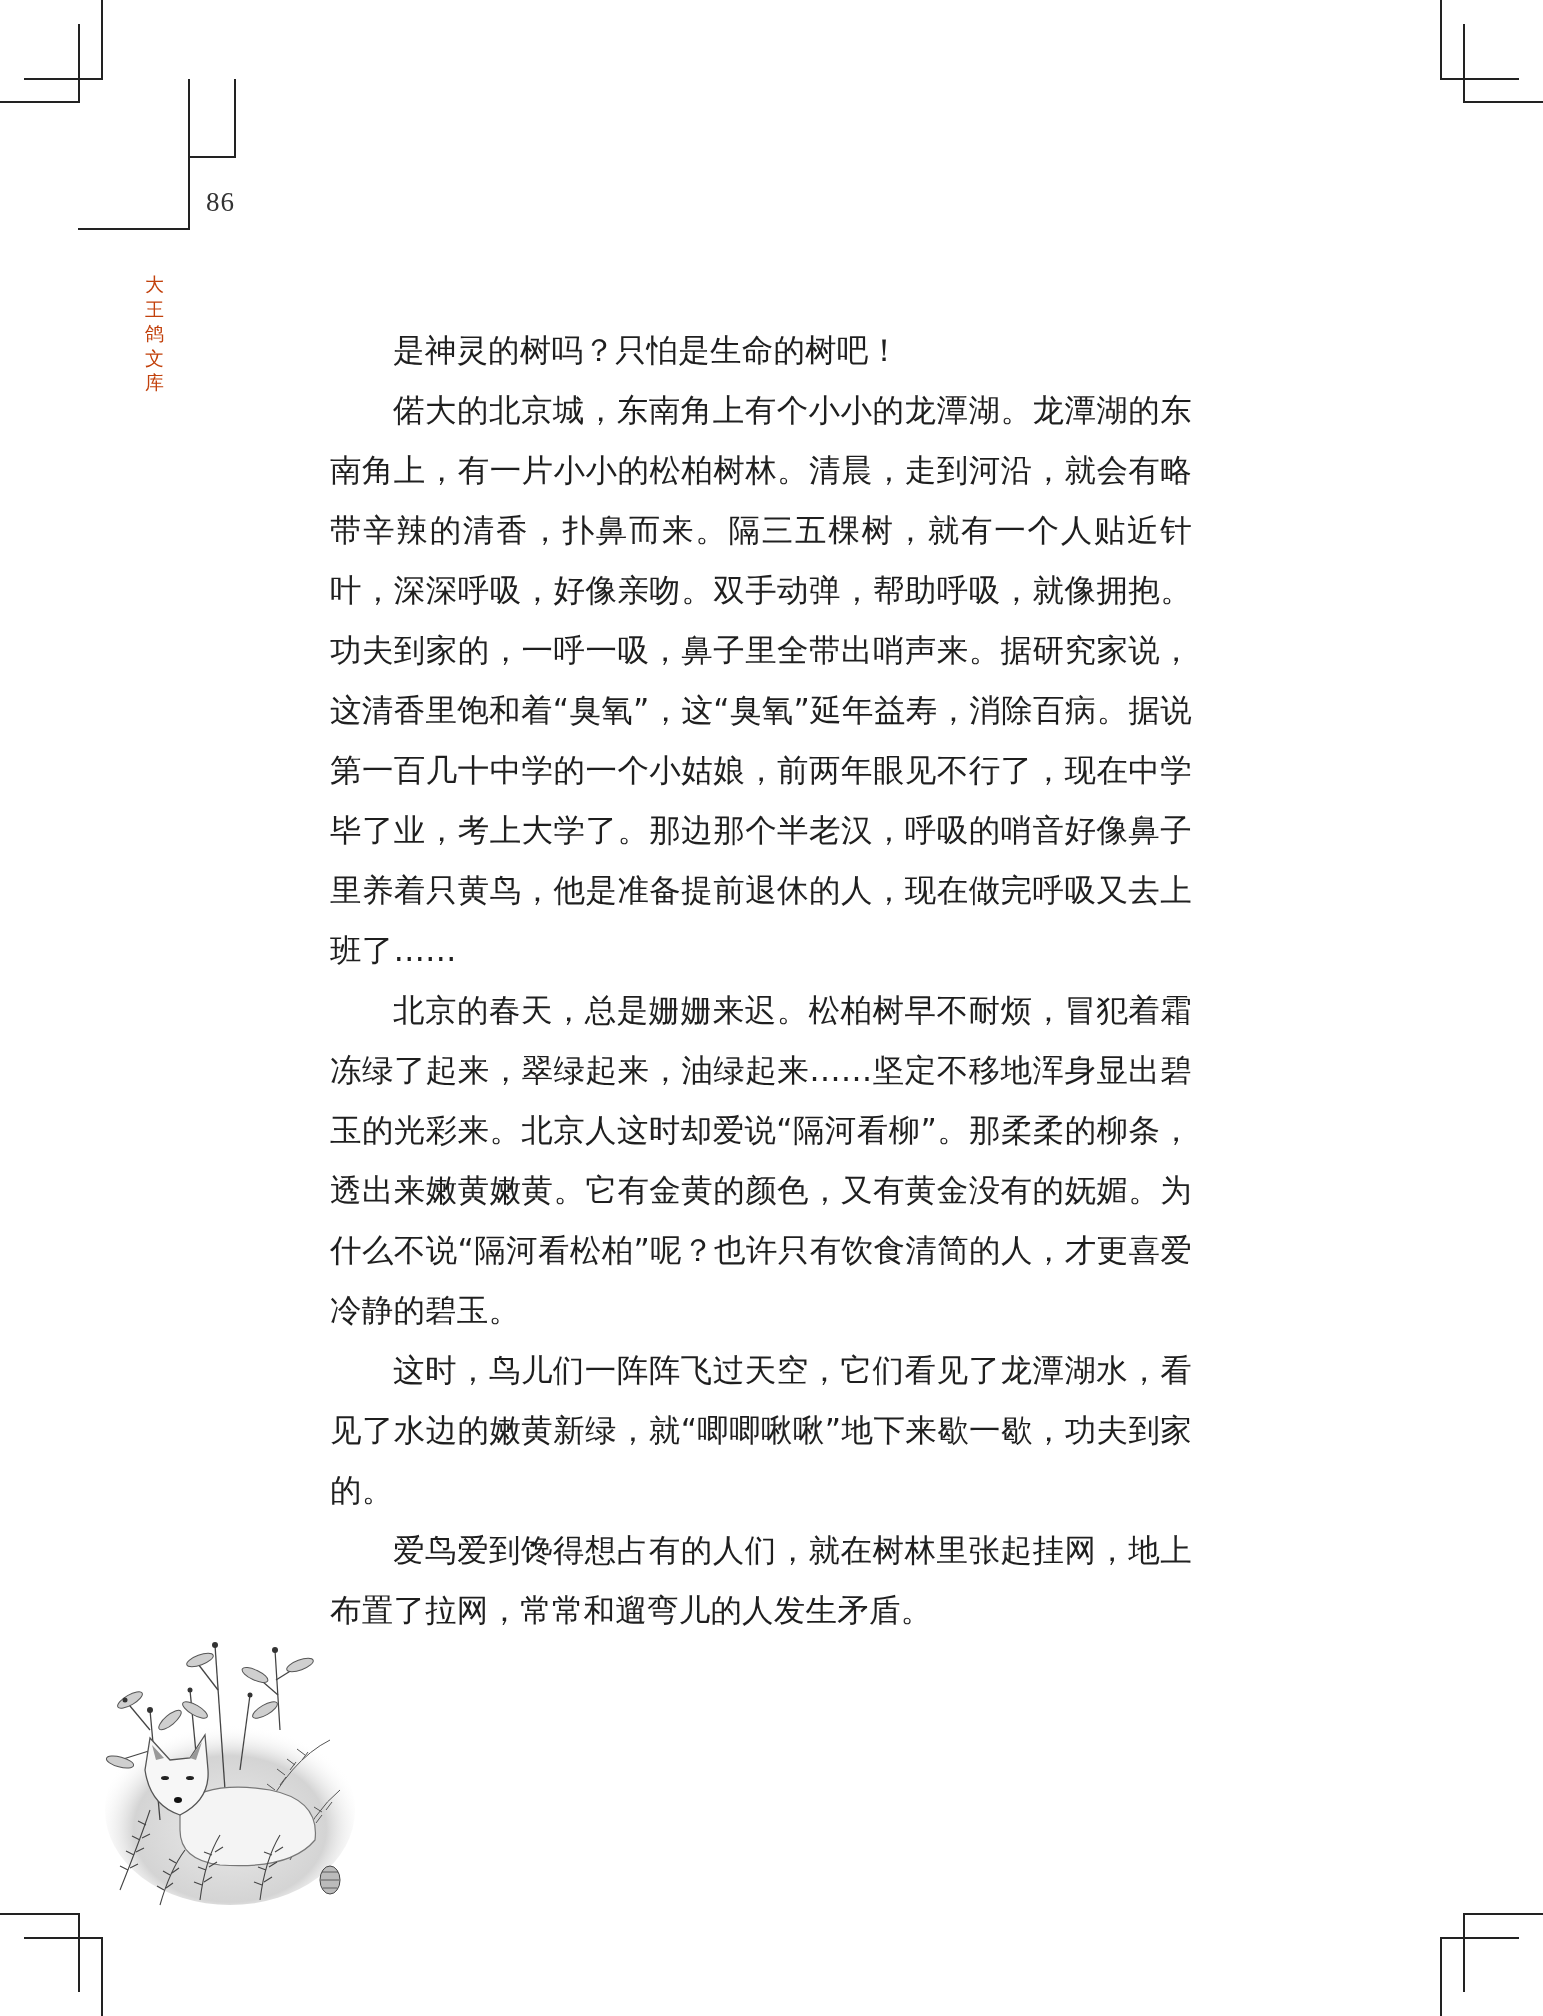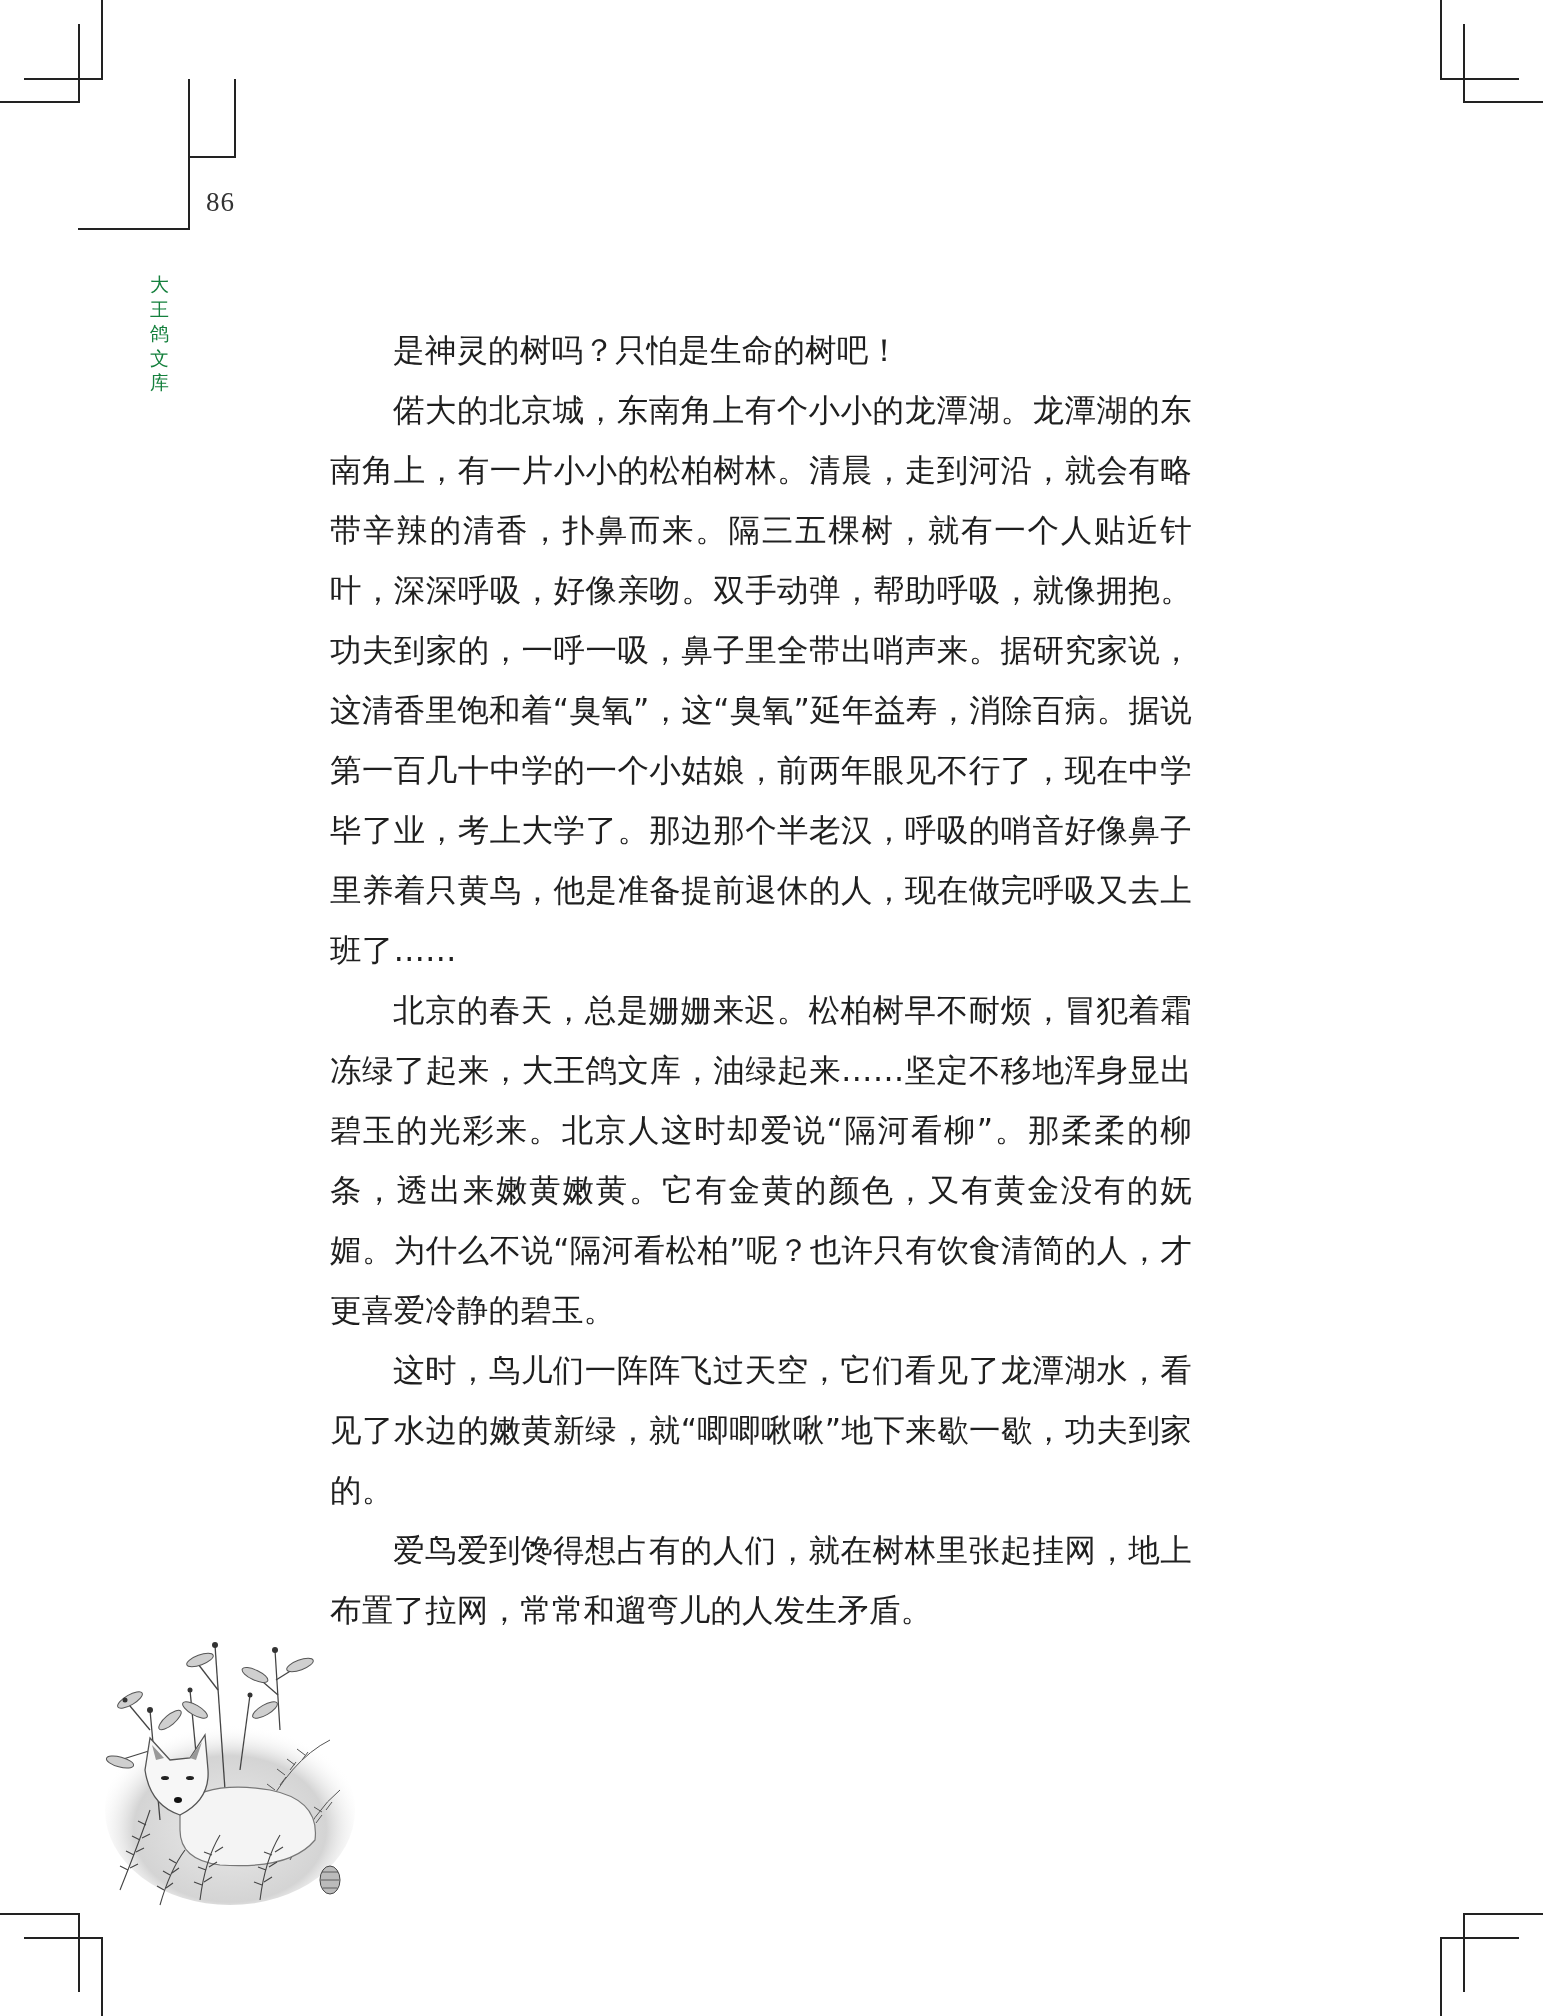--- a/index.html
+++ b/index.html
@@ -31,22 +31,22 @@
       color: #333333;
       letter-spacing: 1px;
     }
     .series-title {
       position: absolute;
       left: 145px;
       top: 272px;
       width: 24px;
       font-size: 19px;
       line-height: 24.5px;
-      color: #15803d;
-      text-align: right;
+      color: #c2410c;
+      text-align: left;
       word-break: break-all;
     }
     .body-text {
       position: absolute;
       left: 330px;
       top: 320px;
       width: 862px;
       font-size: 31.5px;
       line-height: 60px;
       color: #1f1f1f;
@@ -96,21 +96,21 @@
 <div class="crop v" style="left:101px; top:1937px; height:79px;"></div>
 
 <div class="crop h" style="left:1463px; top:1913px; width:80px;"></div>
 <div class="crop v" style="left:1463px; top:1913px; height:79px;"></div>
 <div class="crop h" style="left:1440px; top:1937px; width:79px;"></div>
 <div class="crop v" style="left:1440px; top:1937px; height:79px;"></div>
 
 <div class="body-text">
   <p class="indent">是神灵的树吗？只怕是生命的树吧！</p>
   <p class="indent">偌大的北京城，东南角上有个小小的龙潭湖。龙潭湖的东南角上，有一片小小的松柏树林。清晨，走到河沿，就会有略带辛辣的清香，扑鼻而来。隔三五棵树，就有一个人贴近针叶，深深呼吸，好像亲吻。双手动弹，帮助呼吸，就像拥抱。功夫到家的，一呼一吸，鼻子里全带出哨声来。据研究家说，这清香里饱和着“臭氧”，这“臭氧”延年益寿，消除百病。据说第一百几十中学的一个小姑娘，前两年眼见不行了，现在中学毕了业，考上大学了。那边那个半老汉，呼吸的哨音好像鼻子里养着只黄鸟，他是准备提前退休的人，现在做完呼吸又去上班了……</p>
-  <p class="indent">北京的春天，总是姗姗来迟。松柏树早不耐烦，冒犯着霜冻绿了起来，大王鸽文库，油绿起来……坚定不移地浑身显出碧玉的光彩来。北京人这时却爱说“隔河看柳”。那柔柔的柳条，透出来嫩黄嫩黄。它有金黄的颜色，又有黄金没有的妩媚。为什么不说“隔河看松柏”呢？也许只有饮食清简的人，才更喜爱冷静的碧玉。</p>
+  <p class="indent">北京的春天，总是姗姗来迟。松柏树早不耐烦，冒犯着霜冻绿了起来，翠绿起来，油绿起来……坚定不移地浑身显出碧玉的光彩来。北京人这时却爱说“隔河看柳”。那柔柔的柳条，透出来嫩黄嫩黄。它有金黄的颜色，又有黄金没有的妩媚。为什么不说“隔河看松柏”呢？也许只有饮食清简的人，才更喜爱冷静的碧玉。</p>
   <p class="indent">这时，鸟儿们一阵阵飞过天空，它们看见了龙潭湖水，看见了水边的嫩黄新绿，就“唧唧啾啾”地下来歇一歇，功夫到家的。</p>
   <p class="indent">爱鸟爱到馋得想占有的人们，就在树林里张起挂网，地上布置了拉网，常常和遛弯儿的人发生矛盾。</p>
 </div>
 
 <div class="illustration">
   <svg width="270" height="290" viewBox="0 0 270 290" xmlns="http://www.w3.org/2000/svg">
     <defs>
       <radialGradient id="shade" cx="50%" cy="60%" r="55%">
         <stop offset="0%" stop-color="#eaeaea"></stop>
         <stop offset="70%" stop-color="#d4d4d4"></stop>

